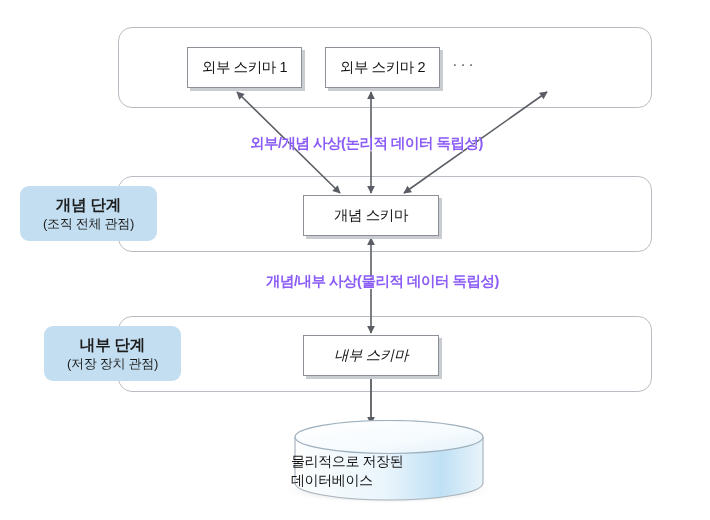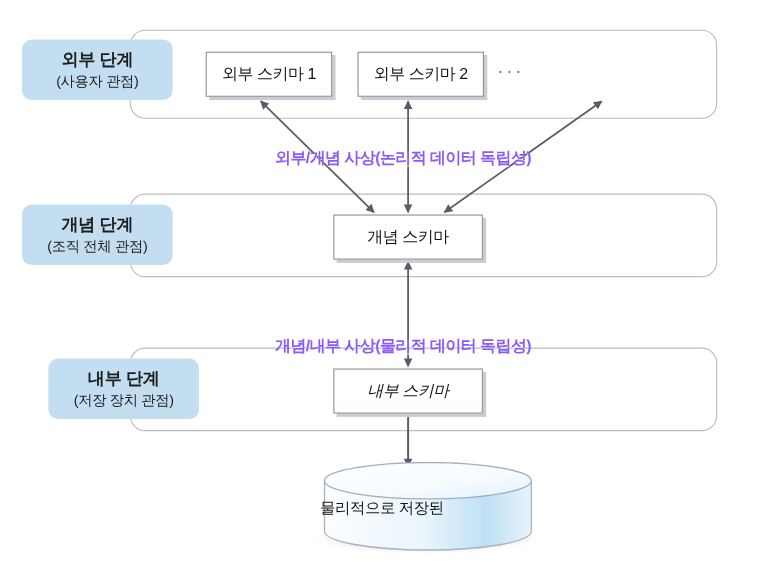--- a/index.html
+++ b/index.html
@@ -154,24 +154,20 @@
 
     <line x1="371" y1="379" x2="371" y2="424" stroke="#5a5d63" stroke-width="1.8" marker-end="url(#arrowEnd)"></line>
 
     <ellipse cx="388" cy="490" rx="108" ry="14" fill="url(#shadowGrad)"></ellipse>
   </svg>
 
   <div class="level-box" style="left:118px; top:27px; width:534px; height:81px;"></div>
   <div class="level-box" style="left:118px; top:176px; width:534px; height:76px;"></div>
   <div class="level-box" style="left:118px; top:316px; width:534px; height:76px;"></div>
 
-  <div class="level-chip" style="left:20px; top:36px; width:137px; height:55px;">
-    <span class="chip-title">외부 단계</span>
-    <span class="chip-sub">(사용자 관점)</span>
-  </div>
 
   <div class="level-chip" style="left:20px; top:186px; width:137px; height:55px;">
     <span class="chip-title">개념 단계</span>
     <span class="chip-sub">(조직 전체 관점)</span>
   </div>
 
   <div class="level-chip" style="left:20px; top:326px; width:137px; height:55px;margin-left:24px;">
     <span class="chip-title">내부 단계</span>
     <span class="chip-sub">(저장 장치 관점)</span>
   </div>
@@ -180,21 +176,21 @@
 
   <div class="schema-box" style="left:325px; top:47px; width:115px; height:41px;">외부 스키마 2</div>
 
   <div class="ellipsis" style="left:452px; top:55px;">···</div>
 
 
   <div class="mapping-label" style="left:250px; top:134px;">외부/개념 사상(논리적 데이터 독립성)</div>
 
   <div class="schema-box" style="left:303px; top:195px; width:136px; height:41px;">개념 스키마</div>
 
-  <div class="mapping-label" style="left:250px; top:272px;margin-top:33px;">개념/내부 사상(물리적 데이터 독립성)</div>
+  <div class="mapping-label" style="left:266px; top:272px;">개념/내부 사상(물리적 데이터 독립성)</div>
 
   <div class="schema-box" style="left:303px; top:335px; width:136px; height:41px;font-style:italic;">내부 스키마</div>
 
   <svg class="db-cylinder" style="left:291px; top:420px; width:196px; height:90px;" viewBox="0 0 196 90" xmlns="http://www.w3.org/2000/svg">
     <defs>
       <linearGradient id="bodyGrad" x1="0" y1="0" x2="1" y2="0">
         <stop offset="0%" stop-color="#fdfefe"></stop>
         <stop offset="18%" stop-color="#f4fafd"></stop>
         <stop offset="48%" stop-color="#eaf5fc"></stop>
         <stop offset="78%" stop-color="#bfe0f4"></stop>
@@ -207,15 +203,16 @@
       </linearGradient>
     </defs>
 
     <path d="M4,17 L4,63 A94,17 0 0 0 192,63 L192,17 Z" fill="url(#bodyGrad)" stroke="#aab3bb" stroke-width="1.2"></path>
 
     <ellipse cx="98" cy="17" rx="94" ry="16.5" fill="url(#topGrad)" stroke="#9fb0bd" stroke-width="1.2"></ellipse>
   </svg>
 
   <div class="db-label" style="left:291px; top:452px; width:196px;">
     <div>물리적으로 저장된</div>
+    <div>데이터베이스</div>
   </div>
 
 </div>
 
 </body></html>

